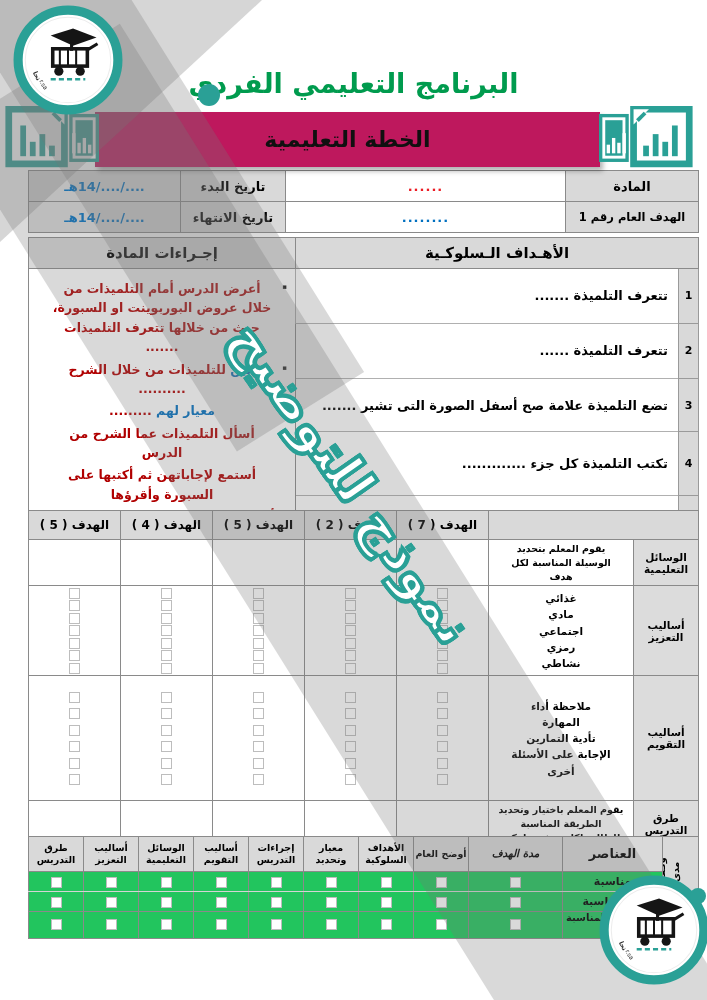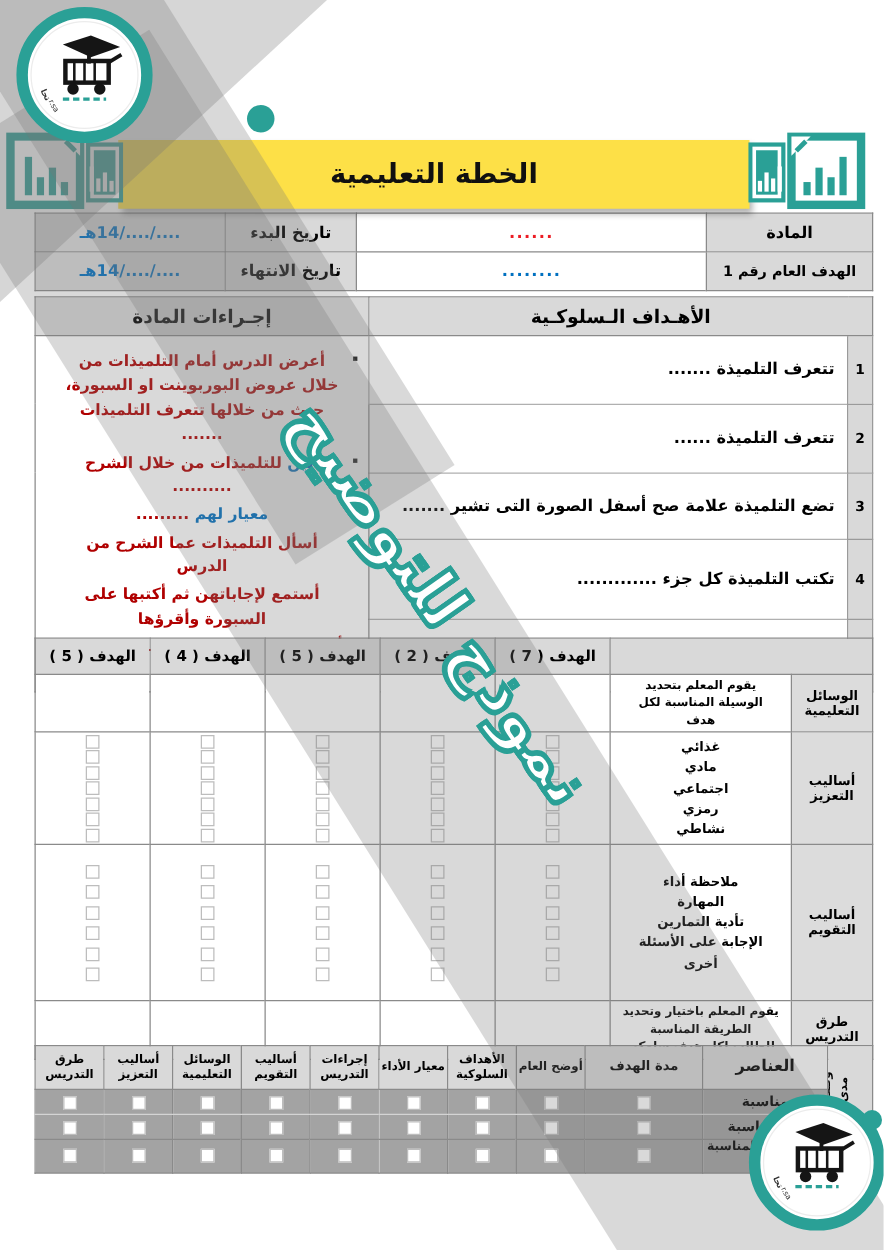--- a/index.html
+++ b/index.html
@@ -21,21 +21,21 @@
   
   .logo{position:absolute;z-index:40;}
   .logo-top{left:12px;top:4px;width:112px;height:112px;}
   .logo-bottom{left:598px;top:874px;width:112px;height:112px;}
   .dot{position:absolute;border-radius:50%;background:#2AA096;z-index:41;}
   .dot-top{left:198px;top:84px;width:22px;height:22px;}
   .dot-bottom{left:690px;top:888px;width:16px;height:16px;}
   
   .title{position:absolute;top:68px;left:0;width:100%;text-align:center;
          font-size:27px;font-weight:bold;color:#009B4E;z-index:5;}
-  .banner{position:absolute;left:95px;top:112px;width:505px;height:55px;background:#fde047;
+  .banner{position:absolute;left:95px;top:112px;width:505px;height:55px;background:#be185d;
           display:flex;align-items:center;justify-content:center;font-size:22px;font-weight:bold;color:#101010;
           box-shadow:3px 4px 5px rgba(0,0,0,.30);z-index:4;}
   .chart-icon{position:absolute;top:106px;width:96px;height:62px;z-index:5;}
   .chart-icon.left{left:3px;transform:scaleX(-1);}
   .chart-icon.right{left:599px;}
   
   table.tbl{position:absolute;border-collapse:collapse;table-layout:fixed;z-index:3;background:transparent;}
   .tbl th,.tbl td{border:1px solid #8a8a8a;padding:0;font-weight:bold;overflow:hidden;}
   .gray{background:#D9D9D9;}
   
@@ -59,22 +59,22 @@
   .grid td.cat{background:#DCDCDC;font-size:10.5px;padding:0 2px;}
   .grid td.sub{background:#fff;font-size:10.5px;line-height:1.55;white-space:pre-line;padding:2px;}
   .grid td.sub.small{font-size:9.5px;line-height:1.45;}
   .grid td.goalcell{background:#fff;}
   .cb{display:block;width:9px;height:9px;border:1px solid #BDBDBD;background:#fff;margin:2px auto;}
   .checks-tight .cb{margin:1.5px auto;}
   .checks-loose .cb{margin:5.5px auto;}
   
   .elem th{background:#D9D9D9;text-align:center;font-size:9.5px;line-height:1.3;height:34px;padding:0 1px;}
   .elem th.elemhdr{font-size:13px;}
-  .elem th.muddahdr{font-size:10.5px;}
-  .elem td{text-align:center;background:#a3a3a3;}
+  .elem th.muddahdr{font-size:10.5px;font-style:italic;}
+  .elem td{text-align:center;background:#22c55e;}
   .elem td.rowlabel{font-size:11px;line-height:1.2;}
   .elem td.rowlabel.small{font-size:10px;}
   .elem tr.r-top td{border-bottom-color:#d4d4d4;}
   .elem td.cbcell .cb{display:inline-block;vertical-align:middle;margin:0 auto;}
   .elem tr.r-last td{vertical-align:top;}
   .elem tr.r-last td.cbcell .cb{margin-top:3px;}
   .elem th.rot{position:relative;background:#D9D9D9;}
   .rotline{position:absolute;bottom:6px;width:92px;font-size:9.5px;font-weight:bold;text-align:center;
            direction:rtl;transform-origin:0 100%;transform:rotate(-90deg);white-space:nowrap;}
   .rot1{left:19px;}
@@ -108,20 +108,21 @@
         <textPath href="#arcTag1" startOffset="12%">تحاضير ملخصات وأنشطة</textPath>
       </text>
       <path id="arcTag2" d="M27,76 A30,30 0 0 0 83,76" fill="none"></path>
       <text font-size="6" fill="#333">
         <textPath href="#arcTag2" startOffset="14%">www.tahader.sa</textPath>
       </text>
     </svg>
   </div>
   <div class="dot dot-top"></div>
 
+  <div class="title">البرنامج التعليمي الفردي</div>
 
   <div class="chart-icon left">
     <svg viewBox="0 0 100 64" width="96" height="62">
       <rect x="0" y="8" width="31" height="50" fill="#2AA096"></rect>
       <rect x="5" y="13" width="21" height="40" fill="none" stroke="#fff" stroke-width="3"></rect>
       <rect x="8" y="40" width="3.5" height="9" fill="#fff"></rect>
         <rect x="13.5" y="33" width="3.5" height="16" fill="#fff"></rect>
       <rect x="19" y="38" width="3.5" height="11" fill="#fff"></rect>
         <rect x="24.5" y="28" width="3.5" height="21" fill="#fff"></rect>
       <rect x="36" y="3" width="58" height="57" fill="#fff" stroke="#2AA096" stroke-width="7"></rect>
@@ -379,21 +380,21 @@
     <tbody>
         <tr>
       <th class="rot" rowspan="4">
         <span class="rotline rot1">مدى تحقق</span>
         <span class="rotline rot2">وفقا للمعيار</span>
       </th>
       <th class="elemhdr">العناصر</th>
       <th class="muddahdr">مدة الهدف</th>
       <th>أوضح العام</th>
       <th>الأهداف السلوكية</th>
-      <th>معيار الأداء</th>
+      <th>معيار وتحديد</th>
       <th>إجراءات التدريس</th>
       <th>أساليب التقويم</th>
       <th>الوسائل التعليمية</th>
       <th>أساليب التعزيز</th>
       <th>طرق التدريس</th>
     </tr>
     <tr class="r-top" style="height:20px;">
       <td class="rowlabel">مناسبة</td>
       <td class="cbcell"><span class="cb"></span></td>
           <td class="cbcell"><span class="cb"></span></td>

